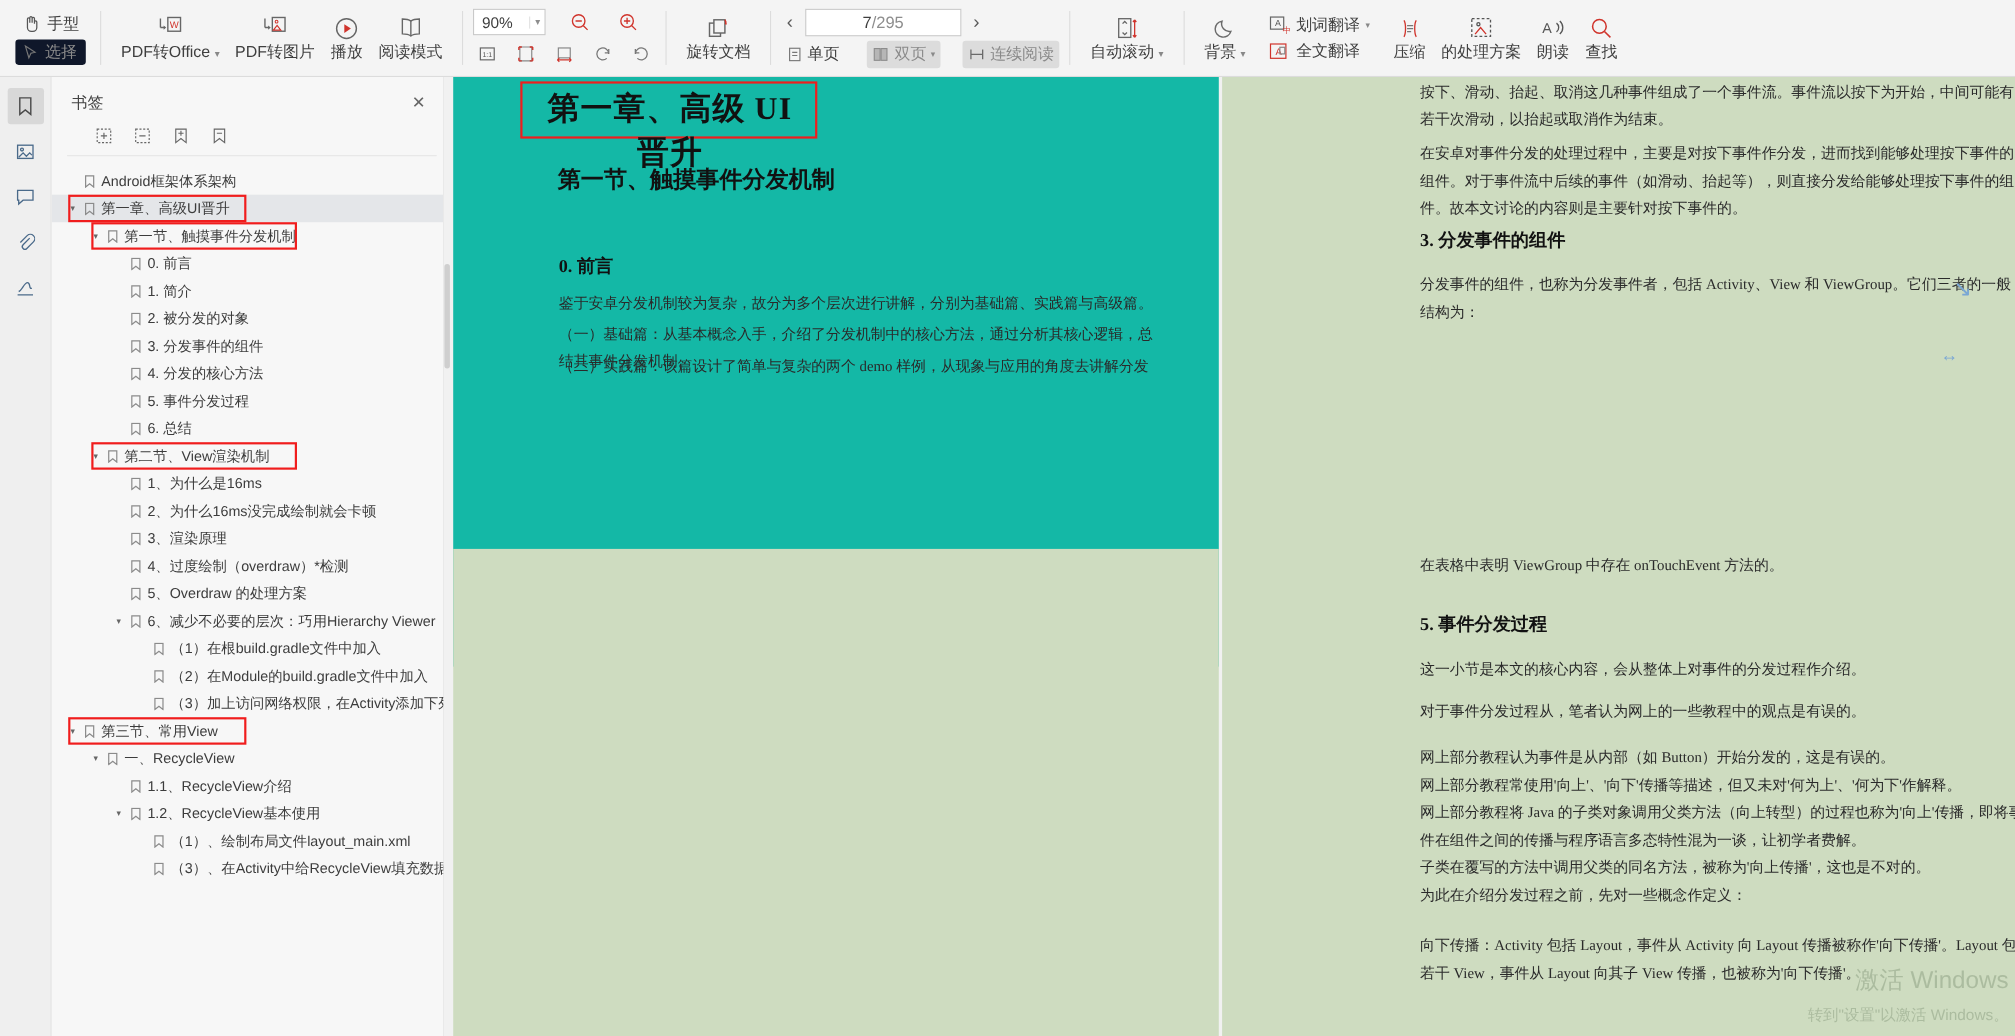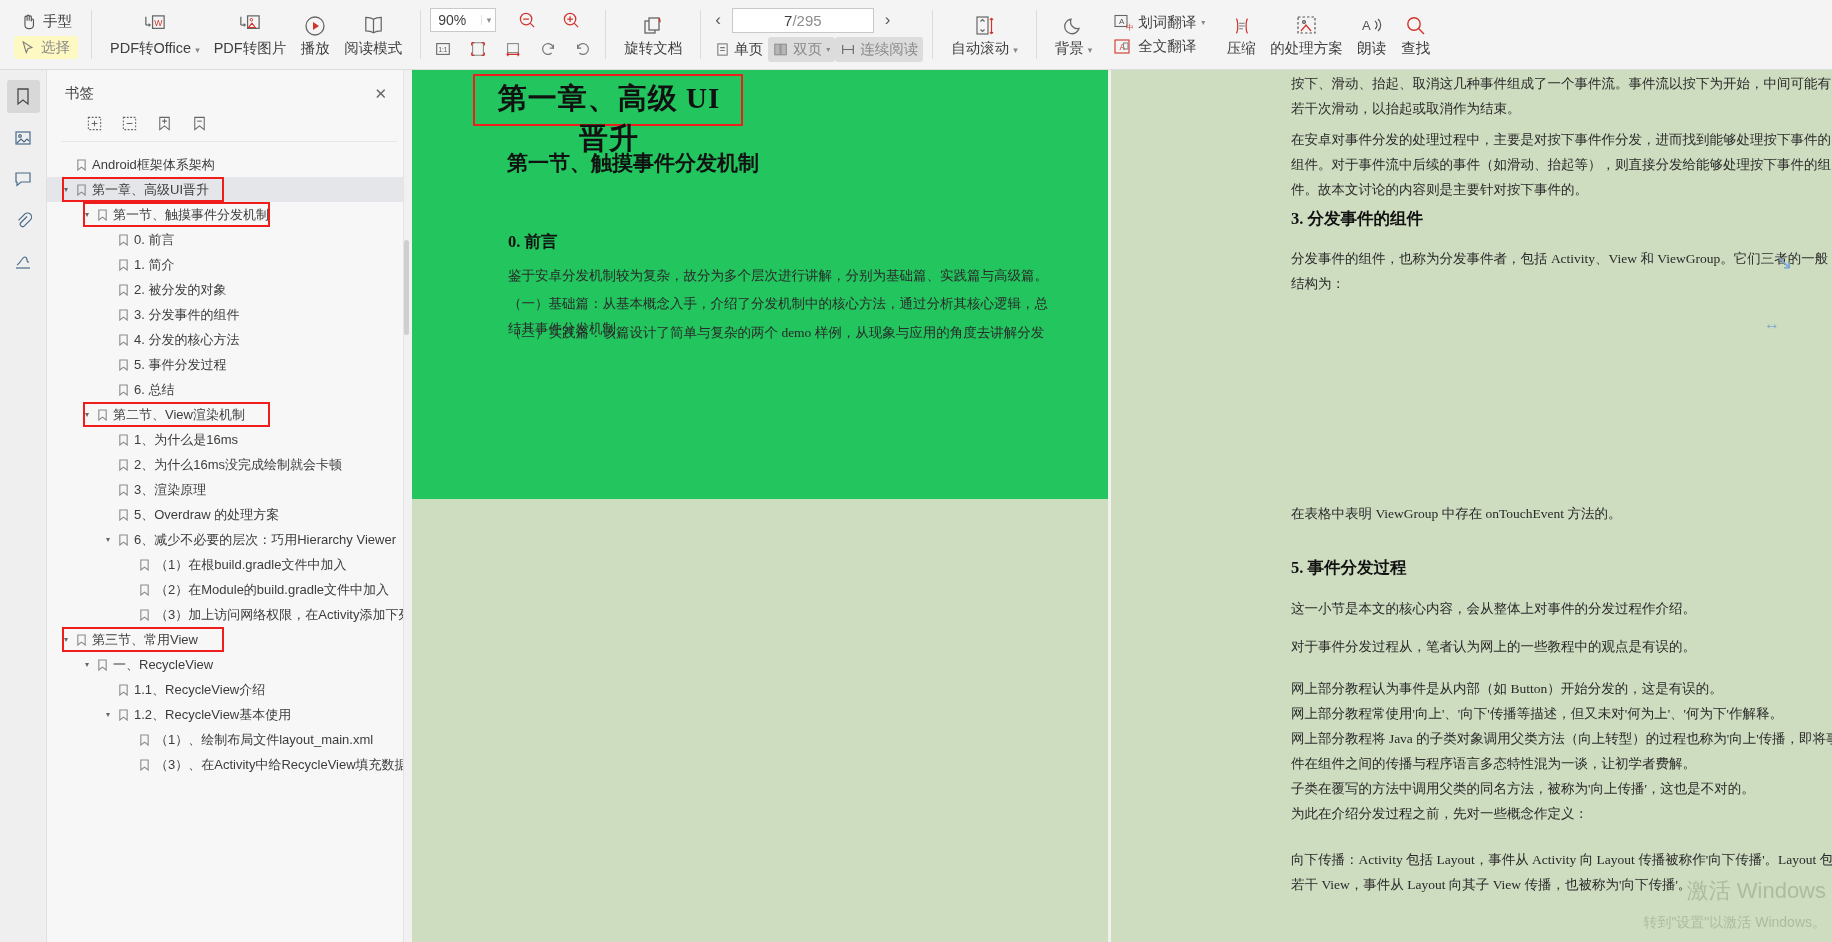--- a/index.html
+++ b/index.html
@@ -22,21 +22,21 @@
   .tb-btn {
     display: flex; flex-direction: column; align-items: center; justify-content: center;
     min-width: 44px; padding: 2px 7px; height: 62px;
     color: #3f3f3f; font-size: 14.5px; cursor: default; gap: 2px;
   }
   .tb-btn .ico { height: 26px; display: flex; align-items: center; justify-content: center; }
   .tb-btn .lbl { white-space: nowrap; line-height: 1.1; }
   
   .stack2 { display: flex; flex-direction: column; justify-content: center; height: 100%; gap: 3px; padding: 0 10px 0 14px;}
   .stack-row { display: flex; align-items: center; gap: 6px; font-size: 14.5px; color: #3f3f3f; padding: 2px 6px; border-radius: 3px; white-space: nowrap;}
-  .stack-row.active { background: #fef9c3; color: #8a8a8a; }
+  .stack-row.active { background: #0f172a; color: #8a8a8a; }
   
   .zoomgrp { display: flex; flex-direction: column; justify-content: center; height: 100%; gap: 5px; padding: 0 6px; }
   .zoomrow { display: flex; align-items: center; gap: 18px; }
   .zoom-select {
     width: 66px; height: 24px; border: 1px solid #c9c9c9; background: #fff;
     display: flex; align-items: center; justify-content: space-between;
     font-size: 14px; color: #3f3f3f; padding: 0 4px 0 7px;
   }
   .zoom-select .caret { color:#8d8d8d; font-size:9px; border-left:1px solid #e2e2e2; padding-left:5px;}
   .icbtn { width: 26px; height: 24px; display: flex; align-items: center; justify-content: center; }
@@ -44,21 +44,21 @@
   
   .pagegrp { display: flex; flex-direction: column; justify-content: center; height: 100%; gap: 4px; padding: 0 6px; }
   .pagerow { display: flex; align-items: center; gap: 6px; }
   .pagebox {
     width: 142px; height: 25px; border: 1px solid #c9c9c9; background: #fff;
     display: flex; align-items: center; justify-content: center;
     font-size: 15px; color: #8d8d8d;
   }
   .pagebox b { color: #3f3f3f; font-weight: normal; }
   .chev { font-size: 17px; color: #5a5a5a; padding: 0 5px; }
-  .pagerow2 { display: flex; align-items: center; gap: 0; }
+  .pagerow2 { display: flex; align-items: center; gap: 20px; }
   .modebtn { display:flex; align-items:center; gap:4px; font-size:14.5px; color:#3f3f3f; padding:3px 5px; border-radius:3px; white-space:nowrap;}
   .modebtn.on { background:#dcdcdc; color:#8a8a8a; }
   
   .trgrp { display:flex; flex-direction:column; justify-content:center; height:100%; gap:5px; padding:0 6px;}
   .trrow { display:flex; align-items:center; gap:5px; font-size:14.5px; color:#3f3f3f; white-space:nowrap;}
   svg { display: block; }
 
   
   .rail {
     position: absolute; left: 0; top: 70px; width: 47px; height: 872px;
@@ -80,21 +80,21 @@
   .bm-list { padding-top: 10px; font-size: 13px; color: #3c3c3c; }
   .bm-item { display: flex; align-items: center; height: 25px; gap: 5px; white-space: nowrap; position: relative;}
   .bm-item.sel { background: #e4e6e9; }
   .bm-item .arrow { width: 10px; font-size: 8px; color: #666; text-align: center; flex: 0 0 10px;}
   .bm-item .bmico { flex: 0 0 11px; }
   .bm-item .txt { font-size: 13px; }
   .hl { outline: 2px solid #f01d1d; outline-offset: -1px; }
 
   
   .docarea { position: absolute; left: 404px; top: 70px; width: 1428px; height: 872px; background: #f1f1f1; }
-  .pageL { position: absolute; left: 8px; top: 0; width: 696px; height: 536px; background: #22c55e; }
+  .pageL { position: absolute; left: 8px; top: 0; width: 696px; height: 536px; background: #14b8a6; }
   .pageL2 { position: absolute; left: 8px; top: 429px; width: 696px; height: 443px; background: #cedcc0; }
   .pageR { position: absolute; left: 707px; top: 0; width: 721px; height: 872px; background: #cedcc0; }
   .scrollthumb { position: absolute; left: 0px; top: 170px; width: 5px; height: 95px; background: #cfcfcf; border-radius: 3px;}
 
   .doc-h1 {
     font-family: "Liberation Serif", "DejaVu Serif", serif;
     font-size: 29px; font-weight: bold; color: #111; letter-spacing: 1px;
   }
   .doc-h2 { font-family: "Liberation Serif", serif; font-size: 21px; font-weight: bold; color: #111; }
   .doc-h3 { font-family: "Liberation Serif", serif; font-size: 16.5px; font-weight: bold; color: #111; }
@@ -568,20 +568,29 @@
         <span class="txt">2、为什么16ms没完成绘制就会卡顿</span>
       </div>
       <div class="bm-item">
         <span class="arrow" style="margin-left: 56px;"></span>
         <span class="bmico">
           <svg width="11" height="12" viewBox="0 0 12 13" fill="none" stroke="#8b8b8b" stroke-width="1.2">
             <path d="M2 1h8v11l-4-3.2-4 3.2z"></path>
           </svg>
         </span>
         <span class="txt">3、渲染原理</span>
+      </div>
+      <div class="bm-item">
+        <span class="arrow" style="margin-left: 56px;"></span>
+        <span class="bmico">
+          <svg width="11" height="12" viewBox="0 0 12 13" fill="none" stroke="#8b8b8b" stroke-width="1.2">
+            <path d="M2 1h8v11l-4-3.2-4 3.2z"></path>
+          </svg>
+        </span>
+        <span class="txt">4、过度绘制（overdraw）*检测</span>
       </div>
       <div class="bm-item">
         <span class="arrow" style="margin-left: 56px;"></span>
         <span class="bmico">
           <svg width="11" height="12" viewBox="0 0 12 13" fill="none" stroke="#8b8b8b" stroke-width="1.2">
             <path d="M2 1h8v11l-4-3.2-4 3.2z"></path>
           </svg>
         </span>
         <span class="txt">5、Overdraw 的处理方案</span>
       </div>

